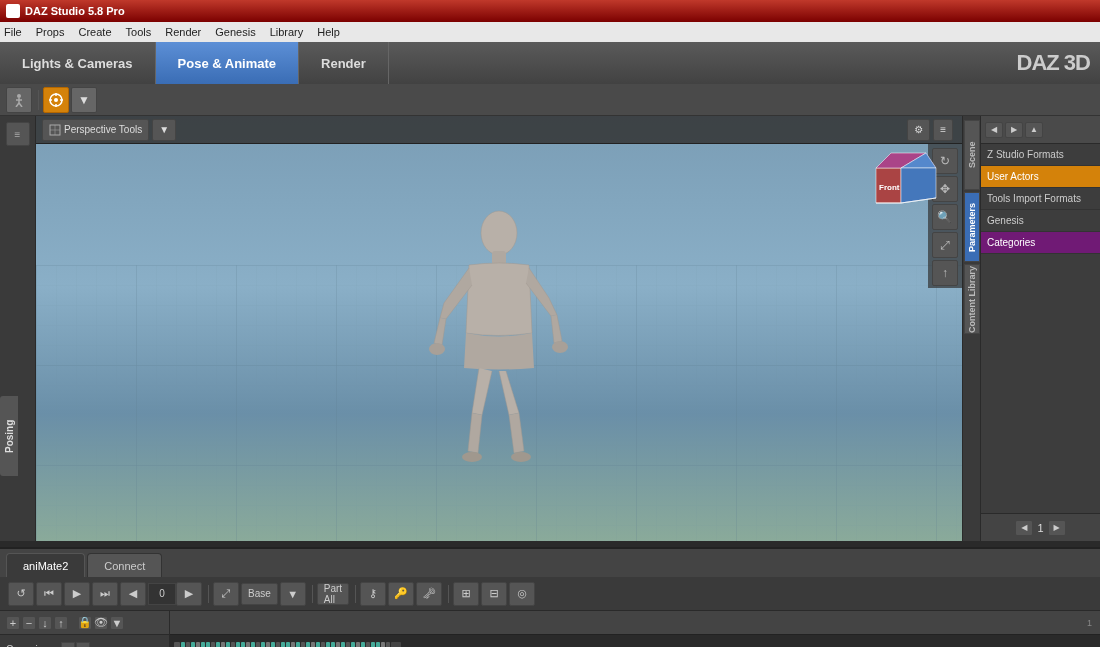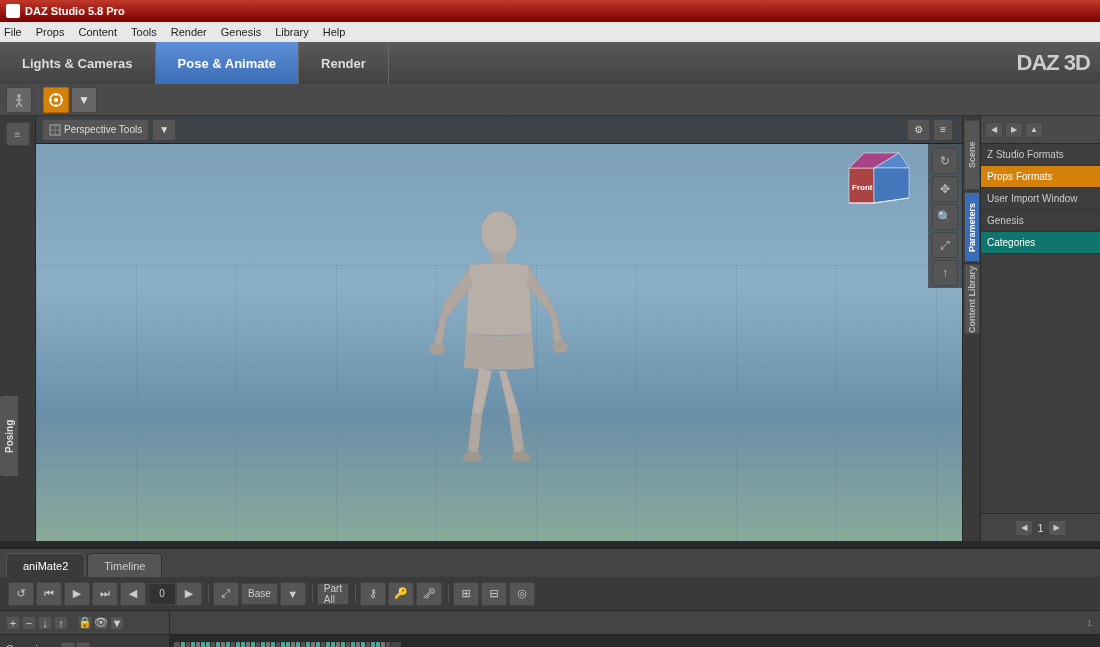--- a/index.html
+++ b/index.html
@@ -103,21 +103,21 @@
       background: rgba(50,50,50,0.7);
     }
     .ri-btn {
       width: 26px; height: 26px; background: #555; border: 1px solid #444; border-radius: 2px;
       margin-bottom: 2px; display: flex; align-items: center; justify-content: center;
       cursor: pointer; font-size: 12px; color: #bbb;
     }
 
     
     #nav-cube {
-      position: absolute; right: 48px; top: 32px; width: 70px; height: 70px; margin-left: 12px;
+      position: absolute; right: 21px; top: 32px; width: 70px; height: 70px; margin-left: 12px;
     }
 
     
     #far-right {
       width: 120px; background: #3d3d3d; border-left: 1px solid #2a2a2a; overflow: hidden;
       display: flex; flex-direction: column;
     }
     #far-right-header {
       height: 28px; background: #4a4a4a; display: flex; align-items: center;
       justify-content: space-between; padding: 0 4px; border-bottom: 1px solid #2a2a2a;
@@ -129,21 +129,21 @@
       width: 18px; height: 16px; background: #555; border: 1px solid #444;
       display: flex; align-items: center; justify-content: center; cursor: pointer;
       font-size: 8px; color: #ccc; border-radius: 2px;
     }
     .far-right-list { flex: 1; overflow: hidden; }
     .frl-item {
       height: 22px; padding: 0 6px; display: flex; align-items: center;
       font-size: 10px; color: #ccc; cursor: pointer; border-bottom: 1px solid #333;
     }
     .frl-item.active-orange { background: #d4820a; color: white; }
-    .frl-item.active-blue { background: #0f766e; color: white; }
+    .frl-item.active-blue { background: #701a75; color: white; }
     .frl-bottom {
       height: 28px; background: #444; display: flex; align-items: center;
       justify-content: center; gap: 4px; border-top: 1px solid #2a2a2a;
     }
 
     
     #vertical-tabs {
       width: 18px; background: #3a3a3a; display: flex; flex-direction: column;
       align-items: center; padding-top: 4px; border-left: 1px solid #2a2a2a;
     }
@@ -236,21 +236,21 @@
 <body>
 
 <div id="titlebar">
   <span class="icon"></span>
   <span>DAZ Studio 5.8 Pro</span>
 </div>
 
 <div id="menubar">
   <span>File</span>
   <span>Props</span>
-  <span>Content</span>
+  <span>Create</span>
   <span>Tools</span>
   <span>Render</span>
   <span>Genesis</span>
   <span>Library</span>
   <span>Help</span>
 </div>
 
 <div id="tabbar">
   <div class="tab">Lights &amp; Cameras</div>
   <div class="tab active">Pose &amp; Animate</div>
@@ -392,40 +392,40 @@
   <div id="far-right">
     <div id="far-right-header">
       <div class="far-right-nav">
         <div class="fnav-btn">◀</div>
         <div class="fnav-btn">▶</div>
         <div class="fnav-btn">▲</div>
       </div>
     </div>
     <div class="far-right-list">
       <div class="frl-item">Z Studio Formats</div>
-      <div class="frl-item active-orange">Props Formats</div>
-      <div class="frl-item">User Import Window</div>
+      <div class="frl-item active-orange">User Actors</div>
+      <div class="frl-item">Tools Import Formats</div>
       <div class="frl-item">Genesis</div>
       <div class="frl-item active-blue">Categories</div>
     </div>
     <div class="frl-bottom">
       <div class="fnav-btn">◀</div>
       <span>1</span>
       <div class="fnav-btn">▶</div>
     </div>
   </div>
 </div>
 
 <div style="height:6px; background:#2a2a2a; cursor:ns-resize;"></div>
 
 <div id="bottom">
 
   <div id="bottom-tabs">
     <div class="btab active">aniMate2</div>
-    <div class="btab">Timeline</div>
+    <div class="btab">Connect</div>
   </div>
 
   <div id="bottom-toolbar">
     <div class="bt-btn">↺</div>
     <div class="bt-btn">⏮</div>
     <div class="bt-btn">▶</div>
     <div class="bt-btn">⏭</div>
     <div class="bt-btn">◀</div>
     <div class="bt-number">0</div>
     <div class="bt-btn">▶</div>

